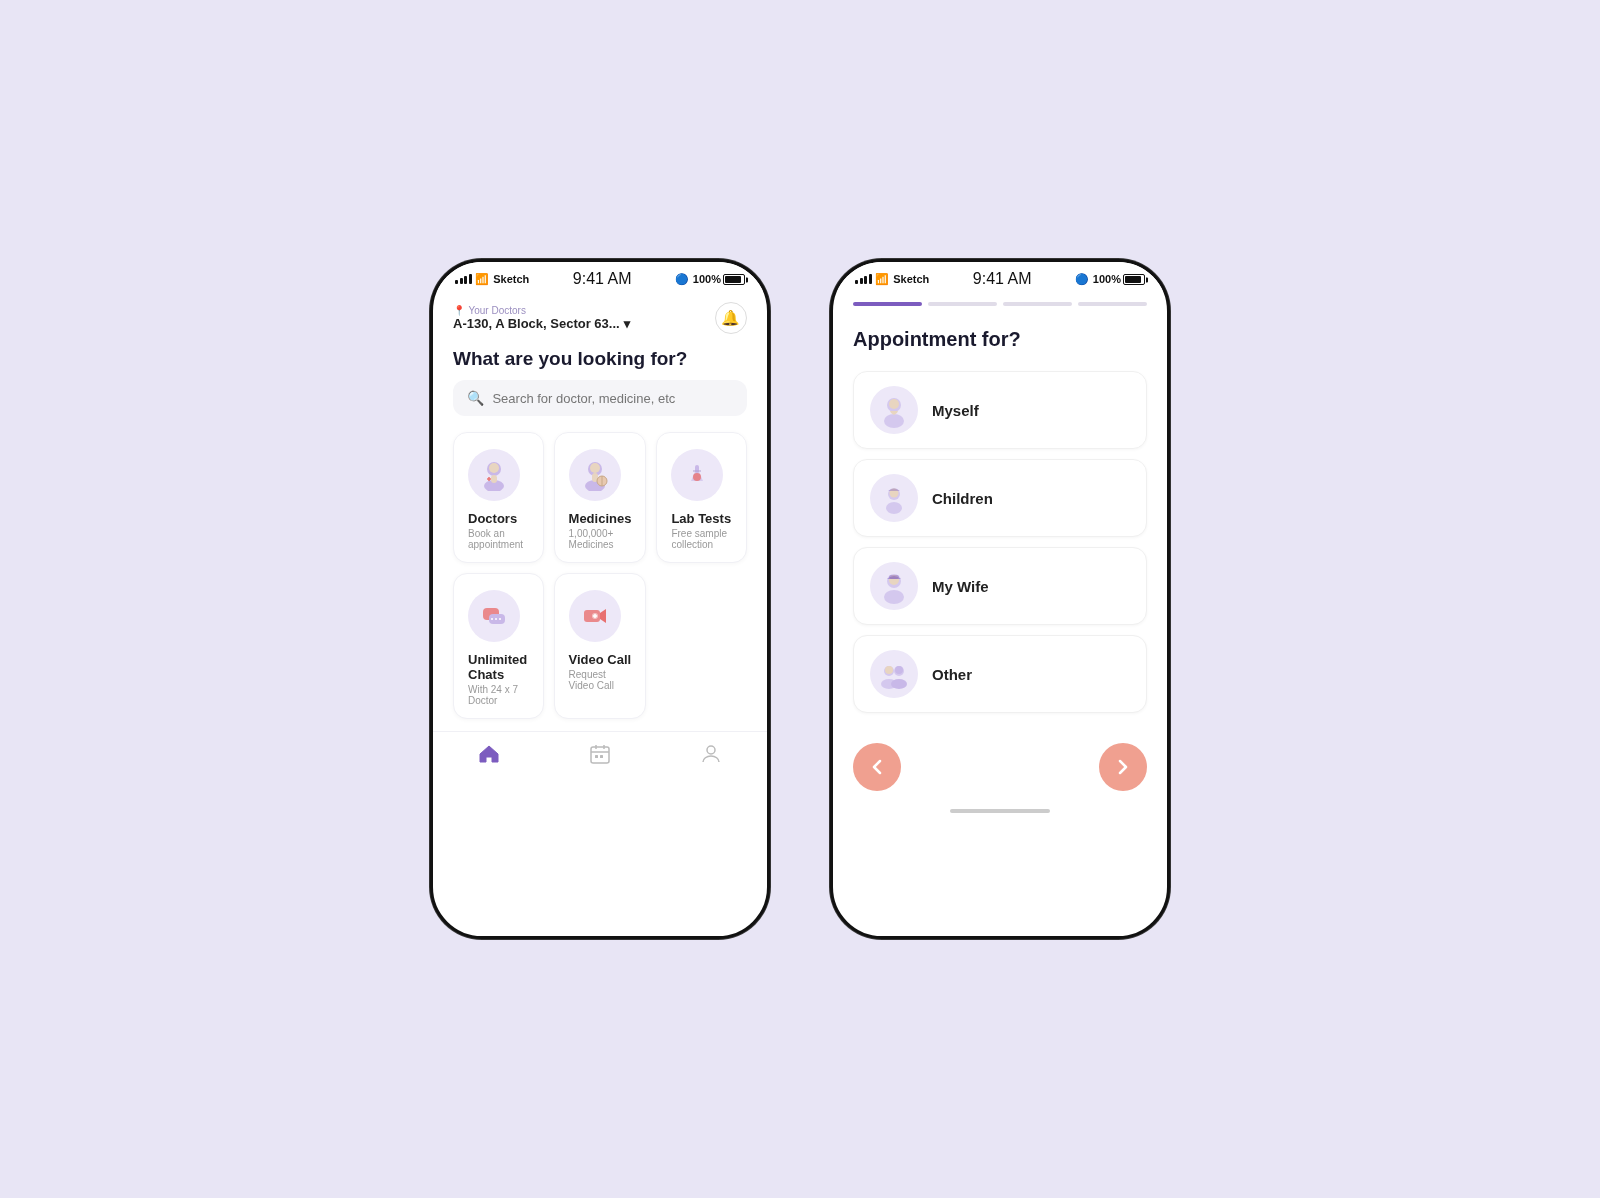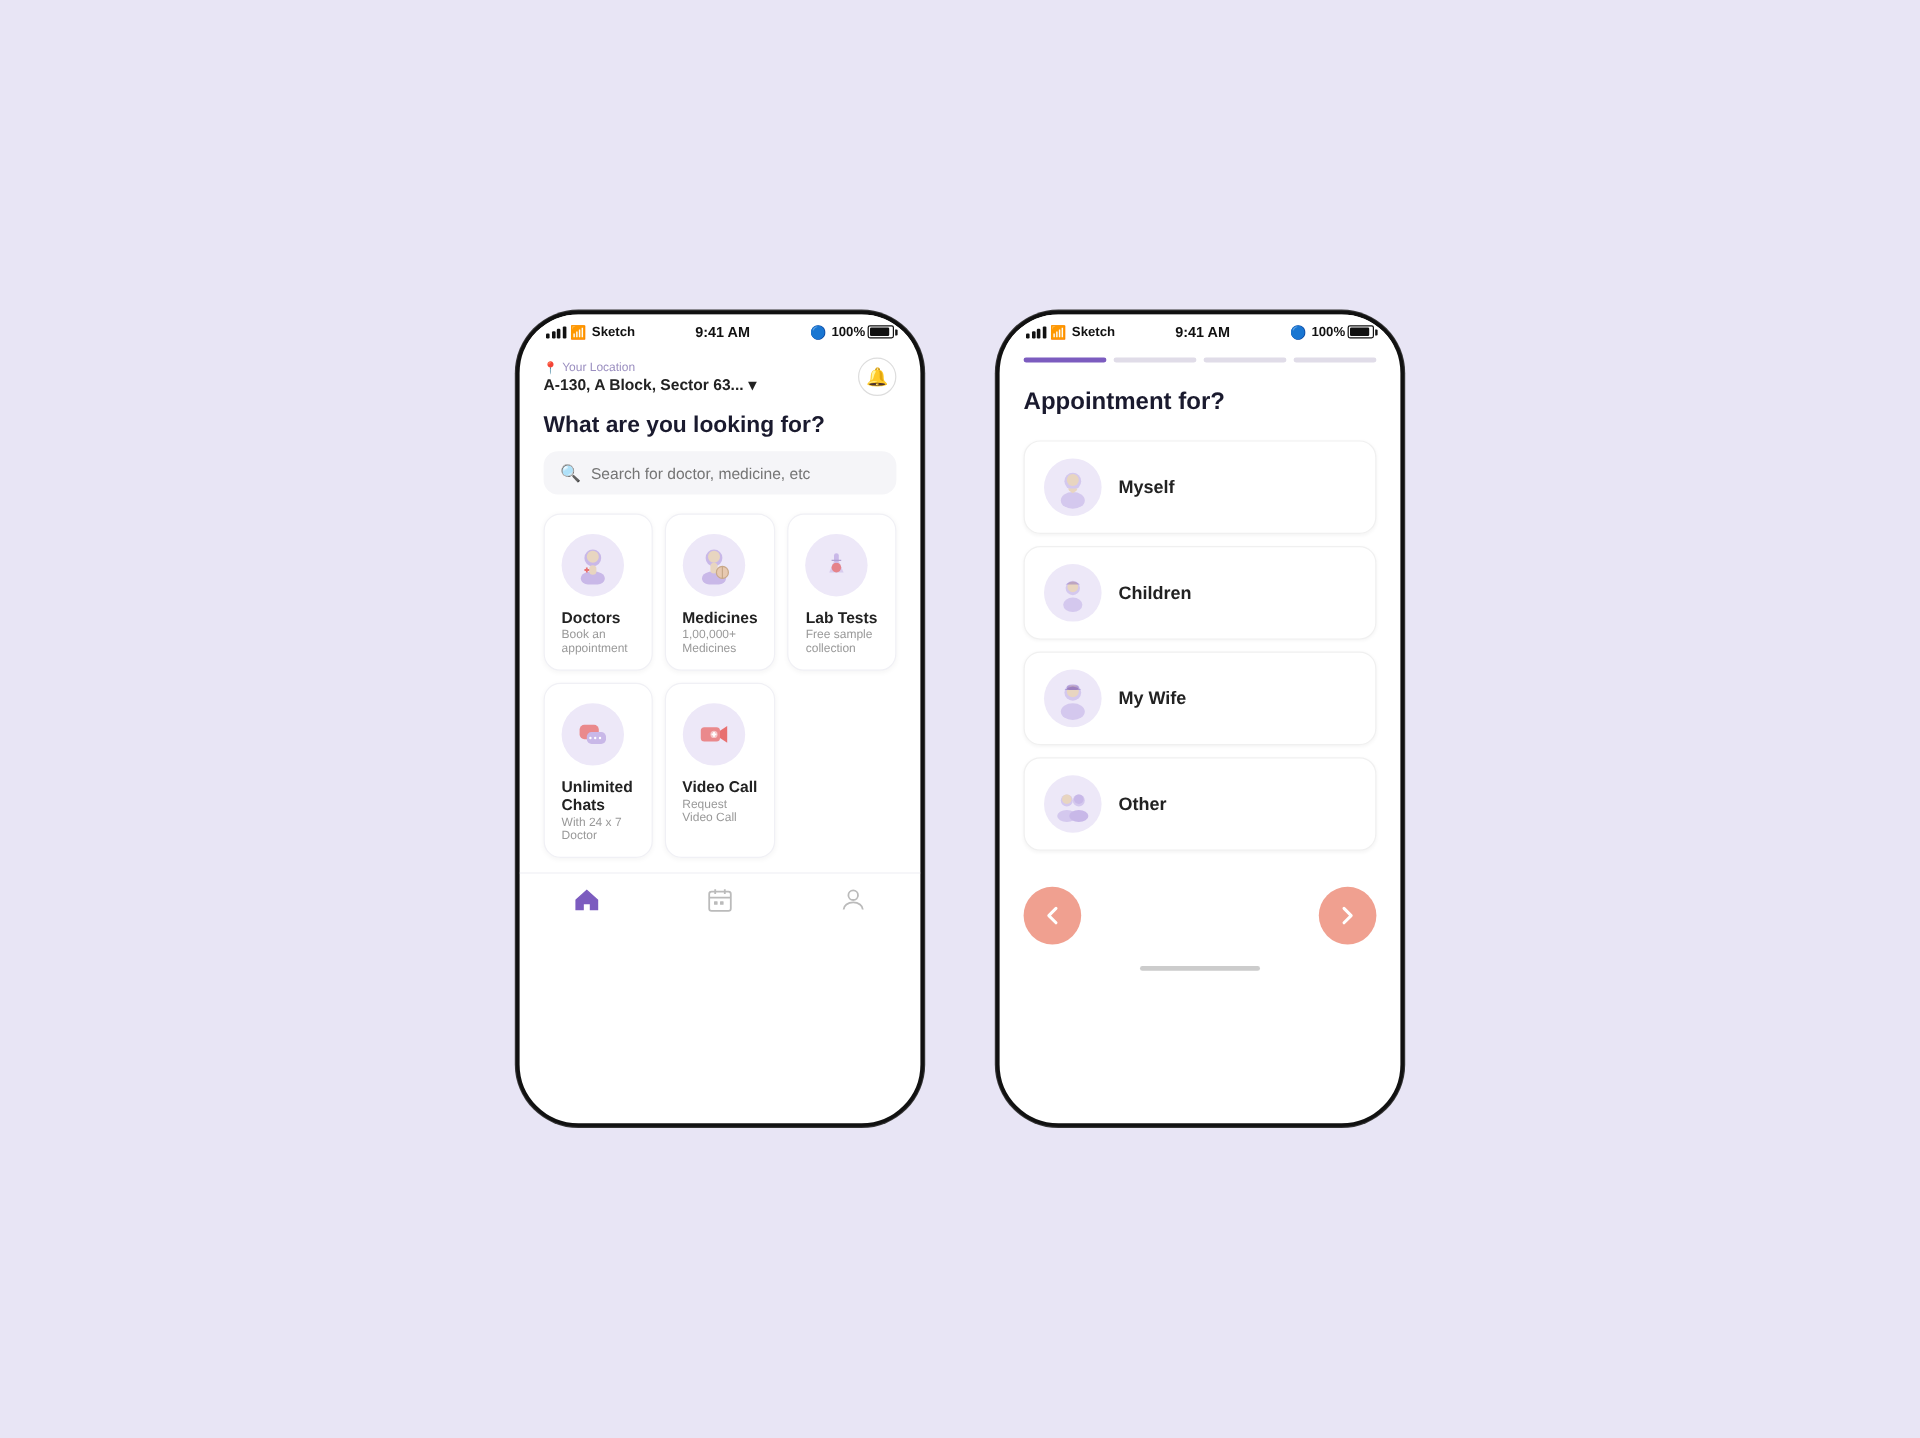--- a/index.html
+++ b/index.html
@@ -37,41 +37,41 @@
       display: flex;
       justify-content: space-between;
       align-items: center;
       padding: 8px 22px 4px;
       font-size: 11px;
       font-weight: 600;
       color: #111;
       background: #fff;
     }
     .status-bar .left { display: flex; align-items: center; gap: 4px; }
-    .status-bar .center { font-size: 12px; font-weight: 700; }
+    .status-bar .center { font-size: 16px; font-weight: 400; }
     .status-bar .right { display: flex; align-items: center; gap: 4px; font-size: 11px; }
 
     
     .signal-bars { display: flex; align-items: flex-end; gap: 1.5px; }
     .signal-bars span {
       background: #111;
       width: 3px;
       border-radius: 1px;
     }
     .signal-bars span:nth-child(1) { height: 4px; }
     .signal-bars span:nth-child(2) { height: 6px; }
     .signal-bars span:nth-child(3) { height: 8px; }
     .signal-bars span:nth-child(4) { height: 10px; }
 
     
     .wifi-icon { font-size: 11px; }
 
     
     .battery {
-      display: flex; align-items: flex-start; gap: 2px; font-size: 11px;
+      display: flex; align-items: flex-end; gap: 2px; font-size: 11px;
     }
     .battery-body {
       width: 22px; height: 11px; border: 1.5px solid #111; border-radius: 2px;
       position: relative; display: flex; align-items: center; padding: 1px;
     }
     .battery-body::after {
       content: '';
       position: absolute;
       right: -4px; top: 50%; transform: translateY(-50%);
       width: 2px; height: 5px; background: #111; border-radius: 0 1px 1px 0;
@@ -295,21 +295,21 @@
             <div class="battery-fill"></div>
           </div>
       </div>
     </div>
   </div>
 
   <div class="location-bar">
     <div class="location-info">
       <div class="your-location">
         <span>📍</span>
-        <span>Your Location</span>
+        <span>Your Doctors</span>
       </div>
       <div class="address">
         <span>A-130, A Block, Sector 63...</span>
         <span>▾</span>
       </div>
     </div>
     <div class="bell-icon">🔔</div>
   </div>
 
   <div class="section-title">What are you looking for?</div>

